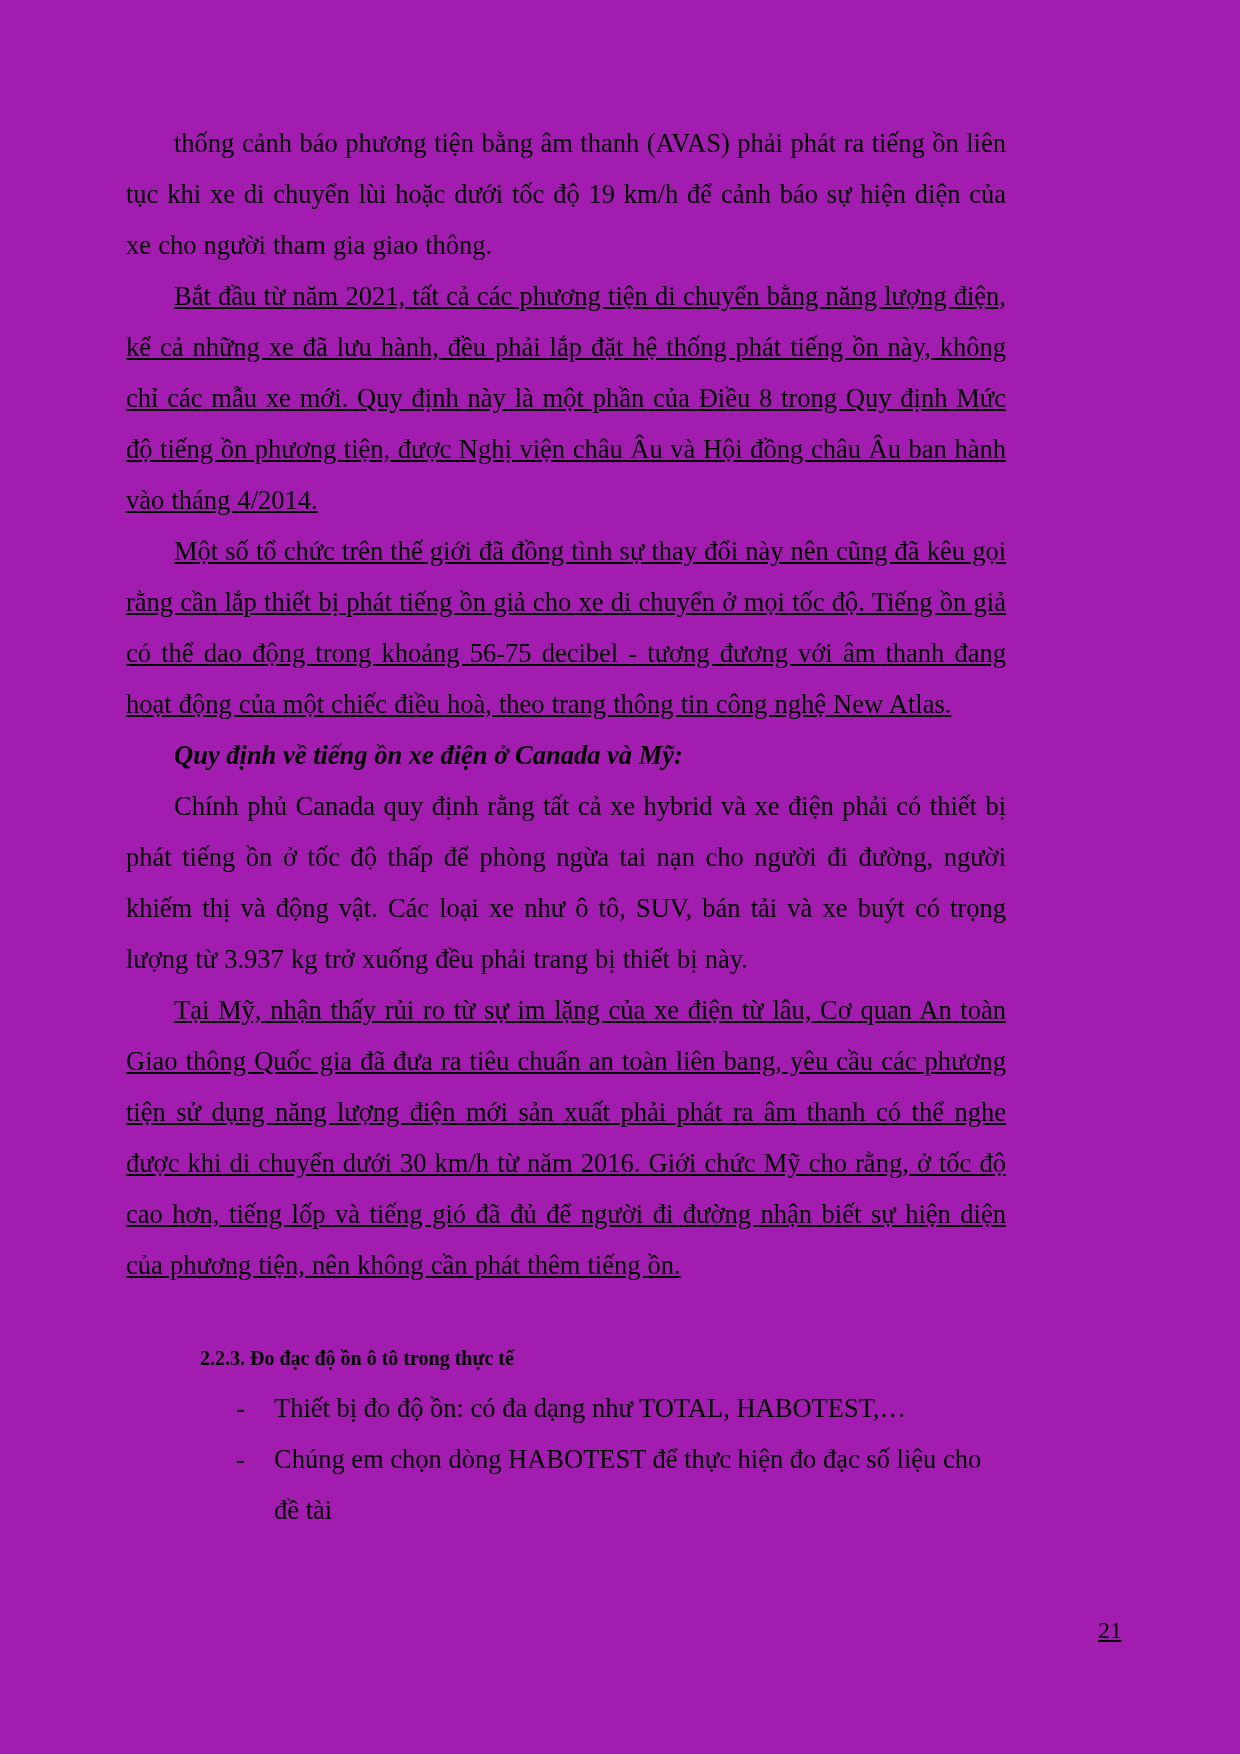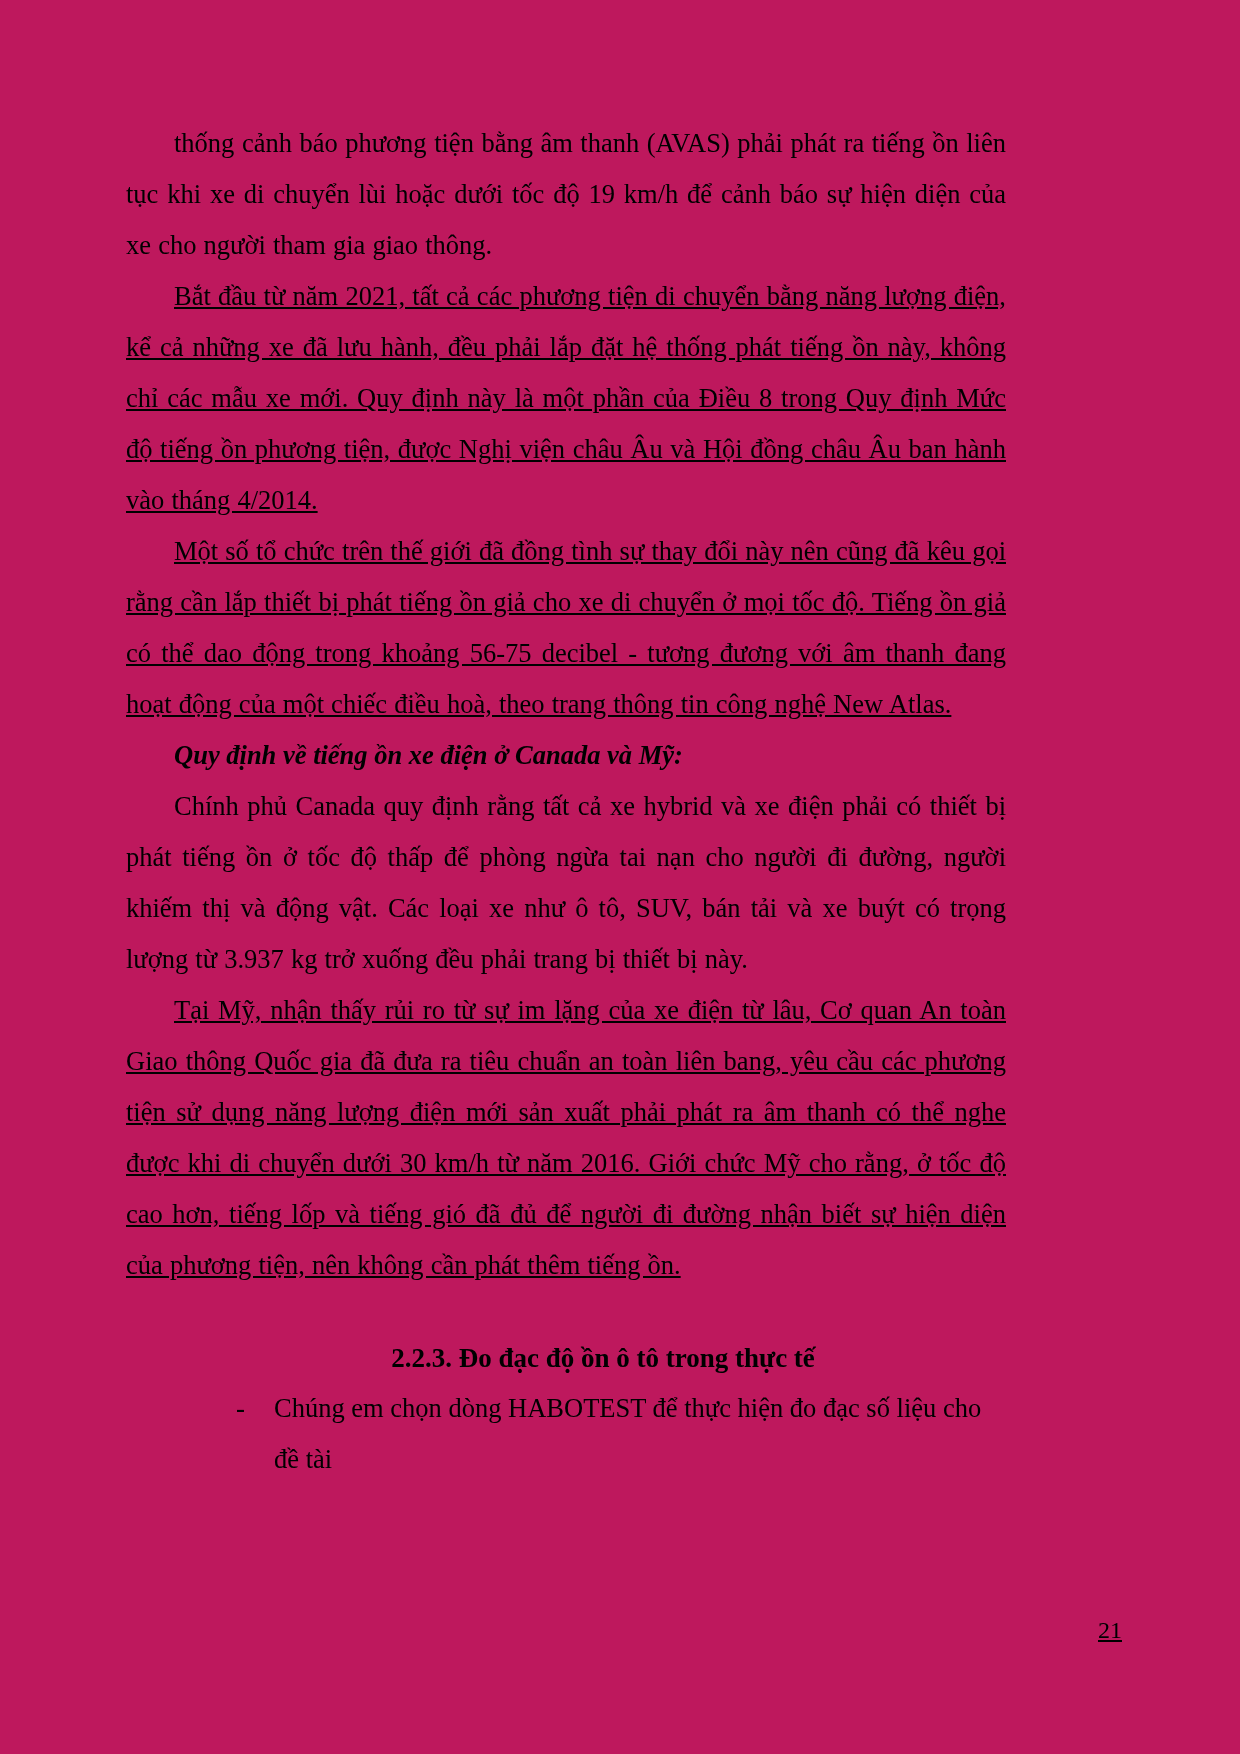--- a/index.html
+++ b/index.html
@@ -8,21 +8,21 @@
     background: #ffffff;
   }
   body {
     font-family: "Liberation Serif", "DejaVu Serif", serif;
     color: #000000;
   }
   .page {
     position: relative;
     width: 1240px;
     height: 1754px;
-    background: #be185d;
+    background: #a21caf;
     box-sizing: border-box;
     overflow: hidden;
   }
   .content {
     position: absolute;
     left: 126px;
     top: 118px;
     width: 880px;
   }
   p.para {
@@ -43,24 +43,24 @@
     font-size: 26.5px;
     line-height: 51px;
     font-weight: bold;
     font-style: italic;
     text-indent: 48px;
     text-align: left;
   }
   .heading-section {
     margin: 0;
     padding-top: 42px;
-    font-size: 27px;
+    font-size: 20px;
     line-height: 50px;
     font-weight: bold;
-    text-align: center;
+    text-align: left;
     padding-left: 74px;
   }
   ul.dash-list {
     list-style: none;
     margin: 0;
     padding: 0;
   }
   ul.dash-list li {
     position: relative;
     font-size: 26.5px;
@@ -100,20 +100,21 @@
 
     <p class="para">Chính phủ Canada quy định rằng tất cả xe hybrid và xe điện phải có thiết bị phát tiếng ồn ở tốc độ thấp để phòng ngừa tai nạn cho người đi đường, người khiếm thị và động vật. Các loại xe như ô tô, SUV, bán tải và xe buýt có trọng lượng từ 3.937 kg trở xuống đều phải trang bị thiết bị này.</p>
 
     <p class="para">Tại Mỹ, nhận thấy rủi ro từ sự im lặng của xe điện từ lâu, Cơ quan An toàn Giao thông Quốc gia đã đưa ra tiêu chuẩn an toàn liên bang, yêu cầu các phương tiện sử dụng năng lượng điện mới sản xuất phải phát ra âm thanh có thể nghe được khi di chuyển dưới 30 km/h từ năm 2016. Giới chức Mỹ cho rằng, ở tốc độ cao hơn, tiếng lốp và tiếng gió đã đủ để người đi đường nhận biết sự hiện diện của phương tiện, nên không cần phát thêm tiếng ồn.</p>
 
     <p class="heading-section">2.2.3. Đo đạc độ ồn ô tô trong thực tế</p>
 
     <ul class="dash-list">
       <li>
         <span class="dash">-</span>
+        <span>Thiết bị đo độ ồn: có đa dạng như TOTAL, HABOTEST,…</span>
       </li>
       <li>
         <span class="dash">-</span>
         <span>Chúng em chọn dòng HABOTEST để thực hiện đo đạc số liệu cho đề tài</span>
       </li>
     </ul>
 
   </div>
 
   <div class="page-number">21</div>

